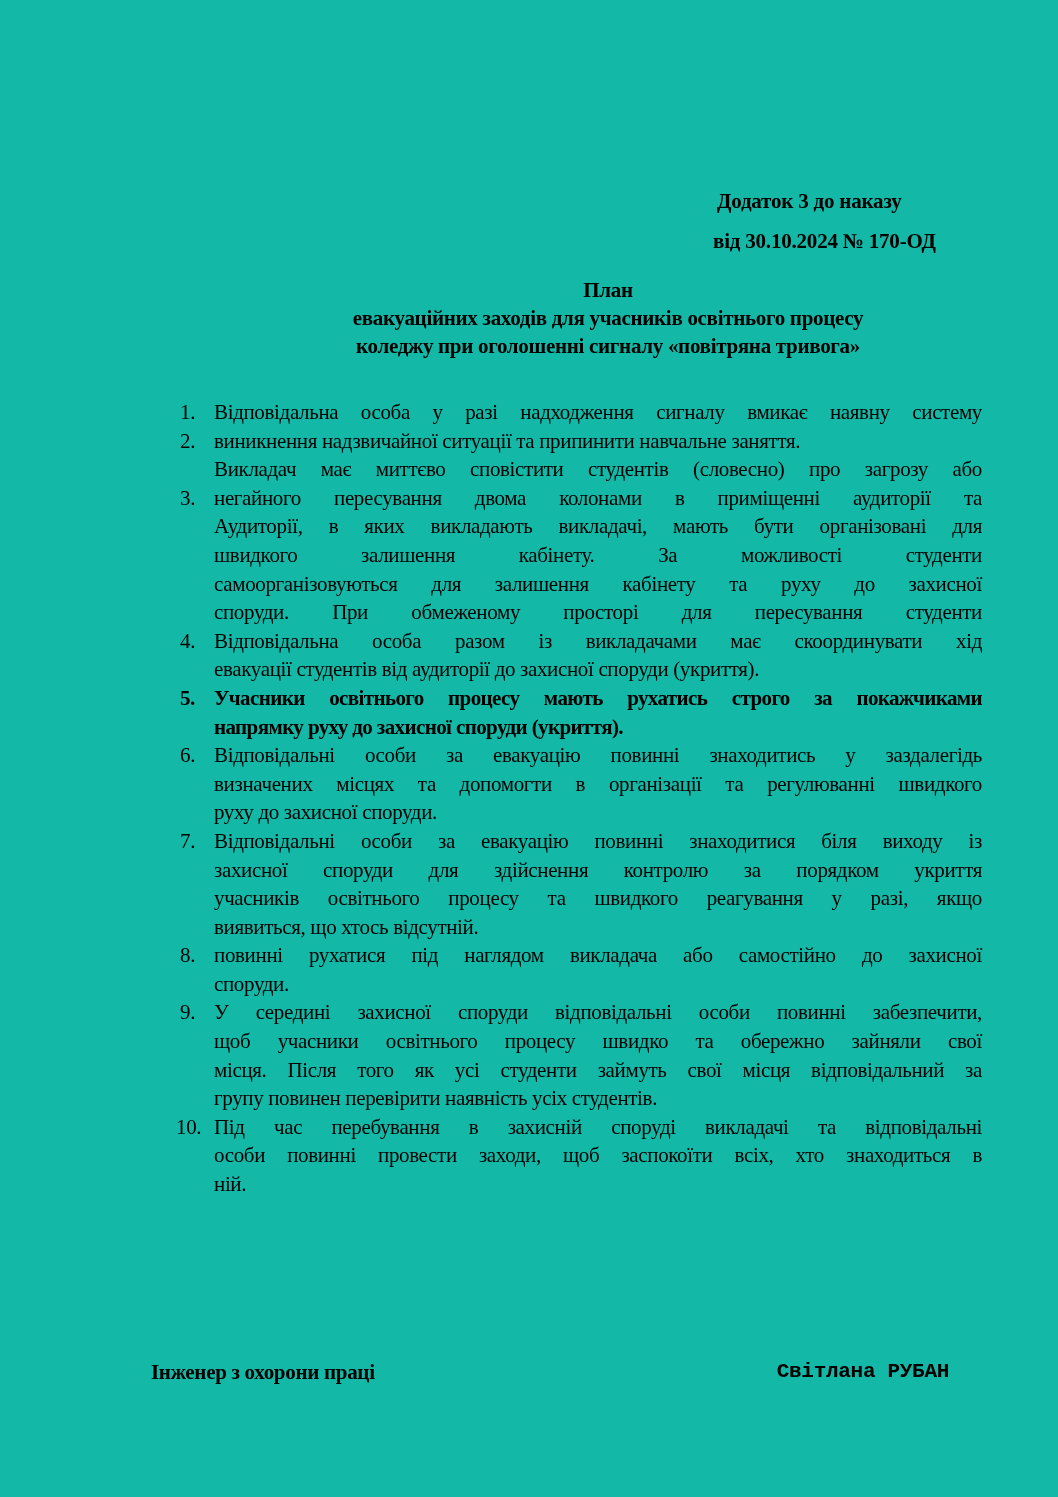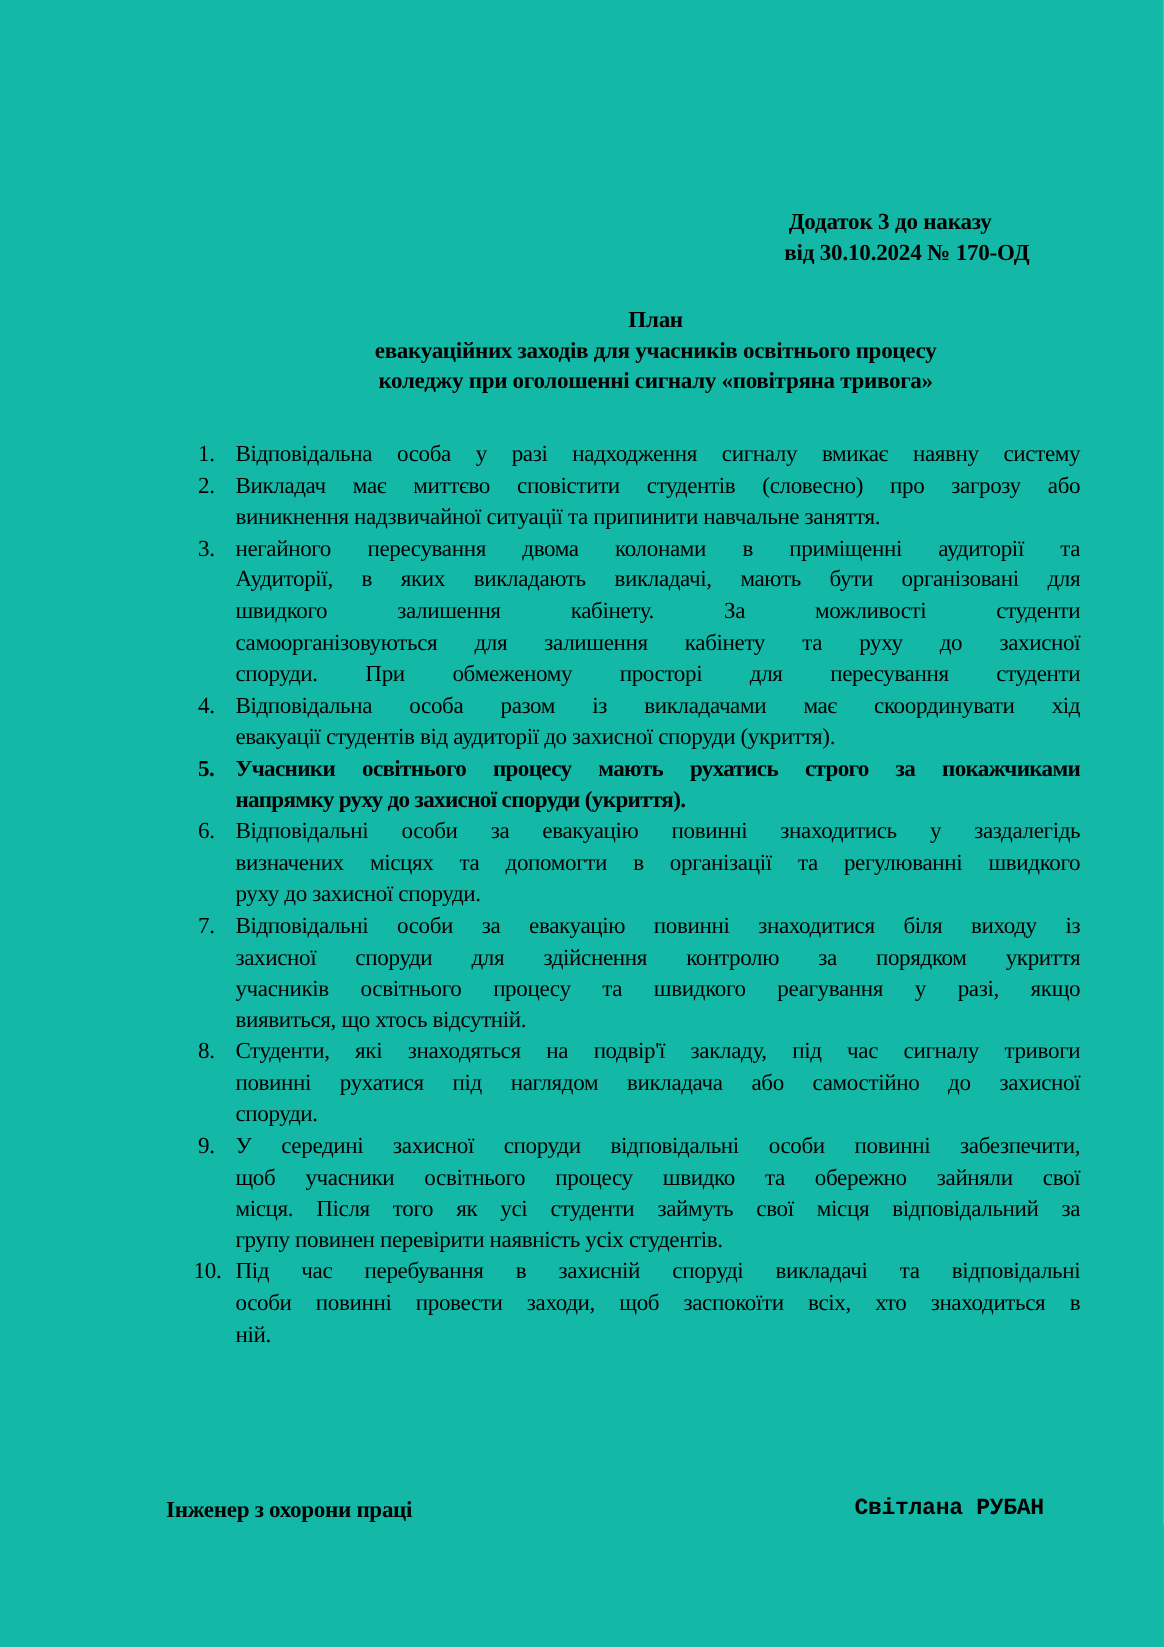--- a/index.html
+++ b/index.html
@@ -24,24 +24,24 @@
     }
     .addendum {
       position: absolute;
       left: 717px;
       top: 187px;
       font-size: 21px;
       line-height: 28px;
       font-weight: bold;
       letter-spacing: -0.2px;
     }
-    .addendum .l2 { margin-left: -4px; }
+    .addendum .l2 { margin-left: -4px; margin-top: 12px; }
     .title-block {
       position: absolute;
-      left: 176px;
+      left: 188px;
       width: 840px;
       top: 276px;
       text-align: center;
       font-size: 21px;
       line-height: 28px;
       font-weight: bold;
       letter-spacing: -0.3px;
     }
     .items {
       position: absolute;
@@ -106,22 +106,22 @@
   <div class="items" id="items-container">
       <div class="item">
         <span class="num">1.</span>
         <span class="text">
           <span class="line">Відповідальна особа у разі надходження сигналу вмикає наявну систему</span>
         </span>
       </div>
       <div class="item">
         <span class="num">2.</span>
         <span class="text">
+          <span class="line last">виникнення надзвичайної ситуації та припинити навчальне заняття.</span>
           <span class="line">Викладач має миттєво сповістити студентів (словесно) про загрозу або</span>
-          <span class="line last">виникнення надзвичайної ситуації та припинити навчальне заняття.</span>
         </span>
       </div>
       <div class="item">
         <span class="num">3.</span>
         <span class="text">
           <span class="line">негайного пересування двома колонами в приміщенні аудиторії та</span>
           <span class="line">Аудиторії, в яких викладають викладачі, мають бути організовані для</span>
           <span class="line">швидкого залишення кабінету. За можливості студенти</span>
           <span class="line">самоорганізовуються для залишення кабінету та руху до захисної</span>
           <span class="line">споруди. При обмеженому просторі для пересування студенти</span>
@@ -154,21 +154,20 @@
         <span class="text">
           <span class="line">Відповідальні особи за евакуацію повинні знаходитися біля виходу із</span>
           <span class="line">захисної споруди для здійснення контролю за порядком укриття</span>
           <span class="line">учасників освітнього процесу та швидкого реагування у разі, якщо</span>
           <span class="line last">виявиться, що хтось відсутній.</span>
         </span>
       </div>
       <div class="item">
         <span class="num">8.</span>
         <span class="text">
-          <span class="line">Студенти, які знаходяться на подвір'ї закладу, під час сигналу тривоги</span>
           <span class="line">повинні рухатися під наглядом викладача або самостійно до захисної</span>
           <span class="line last">споруди.</span>
         </span>
       </div>
       <div class="item">
         <span class="num">9.</span>
         <span class="text">
           <span class="line">У середині захисної споруди відповідальні особи повинні забезпечити,</span>
           <span class="line">щоб учасники освітнього процесу швидко та обережно зайняли свої</span>
           <span class="line">місця. Після того як усі студенти займуть свої місця відповідальний за</span>

